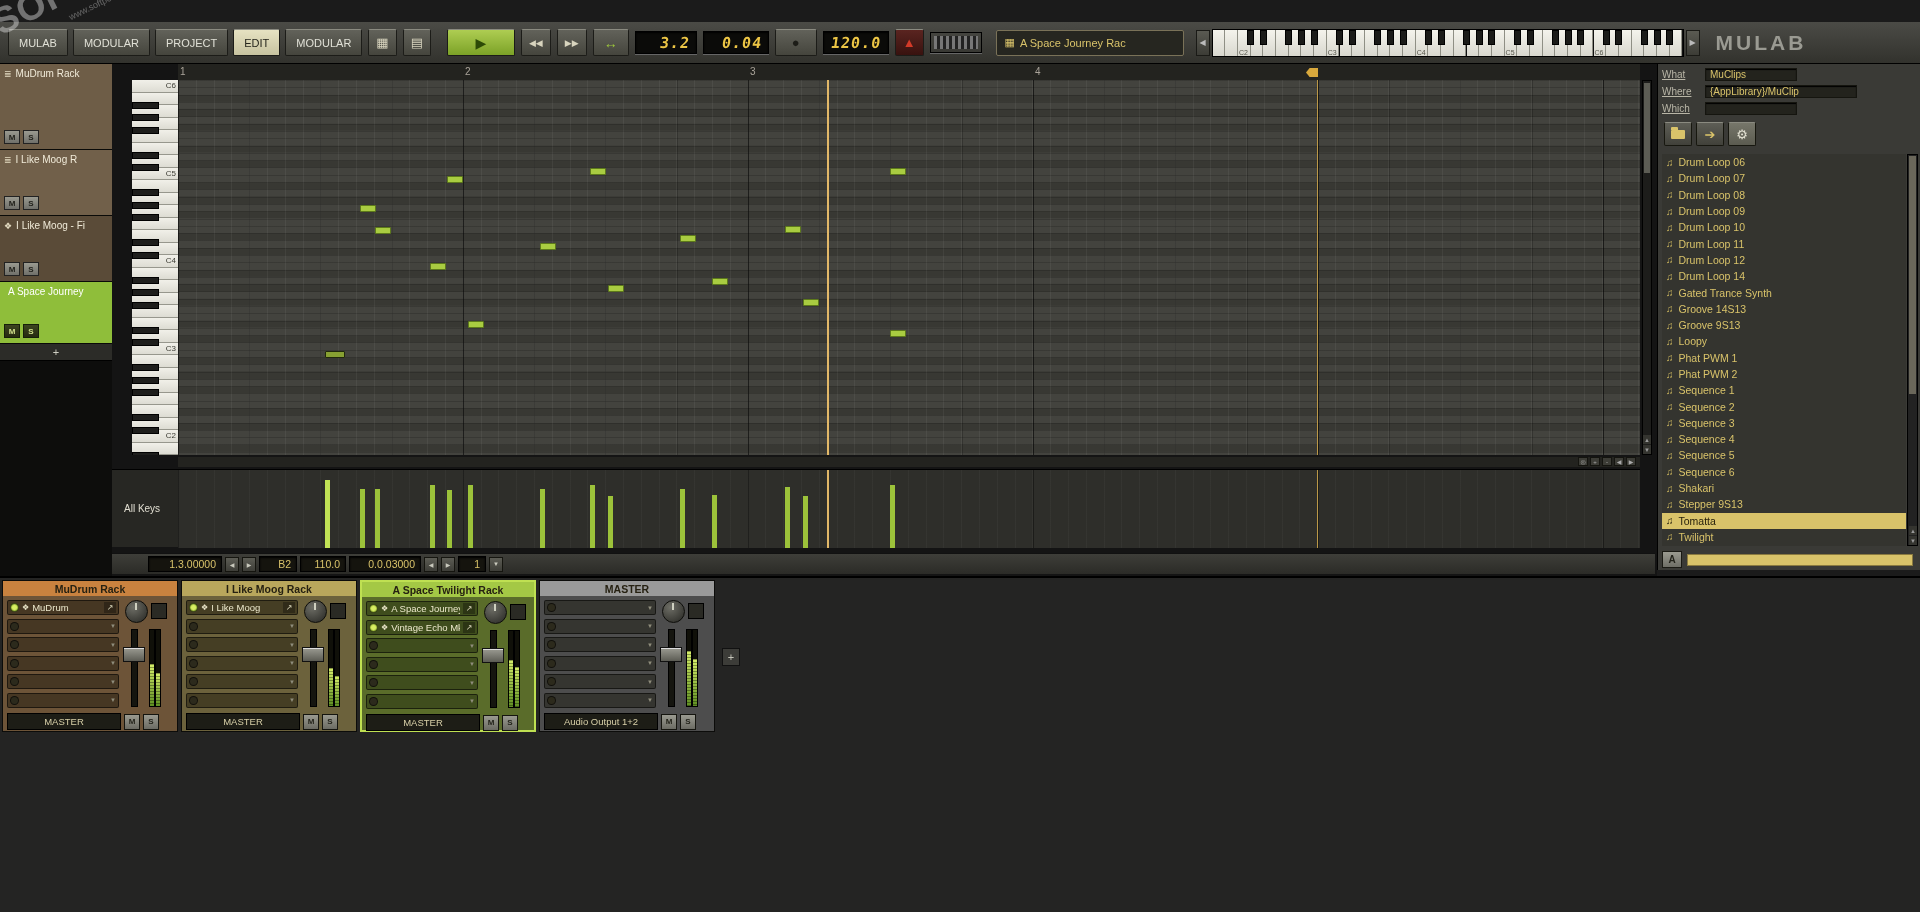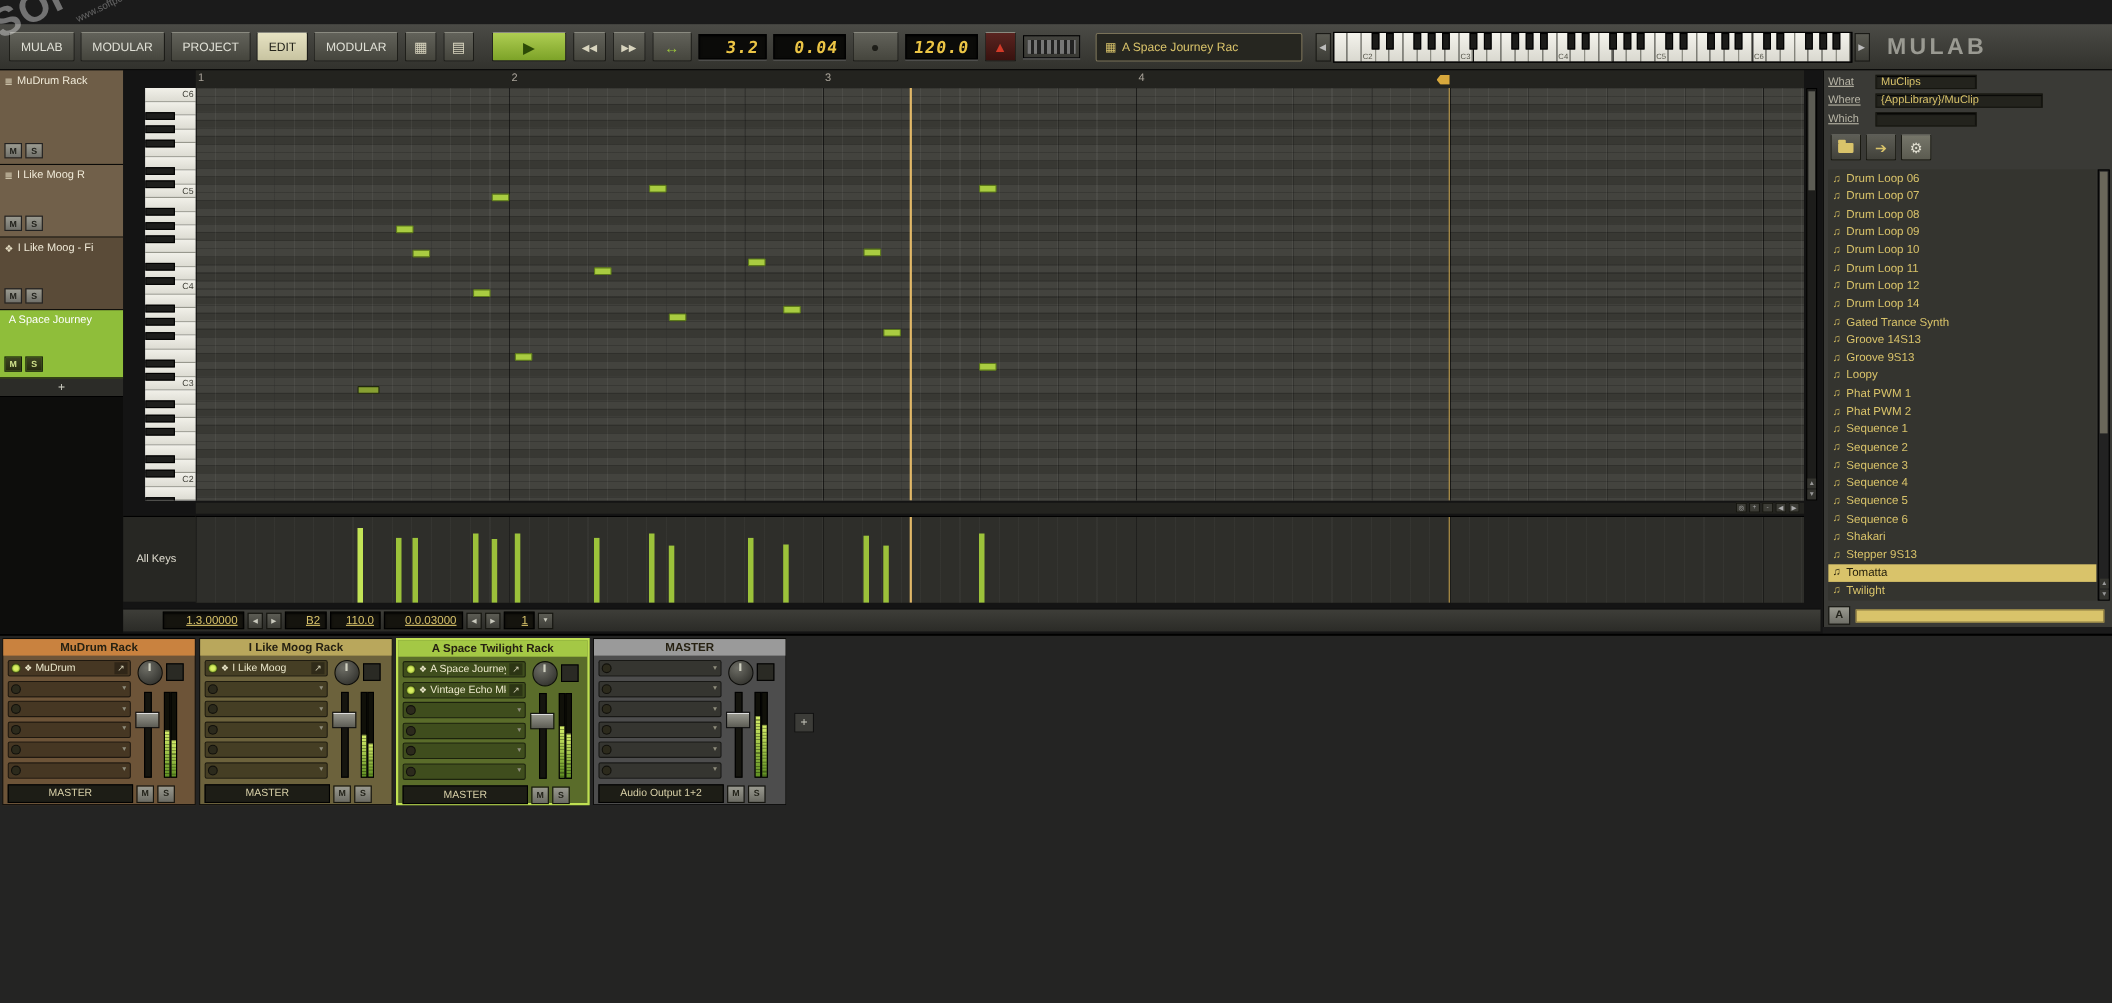--- a/index.html
+++ b/index.html
@@ -93,21 +93,21 @@
   #vel-lane{position:absolute;left:66px;top:405px;width:1462px;height:78px;background:#2e2e2a;border-top:1px solid #000;overflow:hidden;
     background-image:
       repeating-linear-gradient(to right, rgba(0,0,0,.4) 0 1px, transparent 1px 285px),
       repeating-linear-gradient(to right, rgba(255,255,255,.03) 0 1px, transparent 1px 17.8px);}
   .vbar{position:absolute;bottom:0;width:5px;background:#9cc23a;z-index:3;}
   .vbar.accent{background:#c3e456;}
   #statusbar{position:absolute;left:0;top:489px;width:1543px;height:21px;
     background:linear-gradient(#3e3e39,#2b2b27);border-top:1px solid #111;display:flex;align-items:center;
     padding-left:36px;box-sizing:border-box;gap:3px;}
   .sfield{height:14px;background:#15140e;border:1px solid #000;box-shadow:inset 0 1px 2px #000;
-    color:#d9c36a;font-size:10.5px;display:flex;align-items:center;padding:0 5px;text-decoration:underline;}
+    color:#d9c36a;font-size:10.5px;display:flex;align-items:center;padding:0 5px;}
   .sbtn{width:12px;height:13px;background:linear-gradient(#5c5c54,#3e3e38);border:1px solid #15150f;
     color:#c9c9bd;font-size:6px;display:flex;align-items:center;justify-content:center;}
   .sled{width:10px;height:10px;border-radius:50%;background:radial-gradient(#e8cf6e 35%,#4a401e 70%);border:1px solid #111;}
   #status-right{position:absolute;left:906px;display:flex;align-items:flex-start;gap:3px;margin-top:45px;}
   
   #browser{position:absolute;left:1657px;top:64px;width:263px;height:506px;background:#3a3a36;border-left:1px solid #000;box-sizing:border-box;padding:3px 4px;}
   .brow{display:flex;align-items:center;gap:5px;height:15px;margin-bottom:2px;}
   .brow .blab{width:38px;color:#b8b5a6;font-size:10px;text-decoration:underline;}
   .bval{height:13px;background:#23231d;border:1px solid #15150f;box-shadow:inset 0 1px 1px #000;
     color:#d9c36a;font-size:10px;display:flex;align-items:center;padding:0 4px;box-sizing:border-box;}

